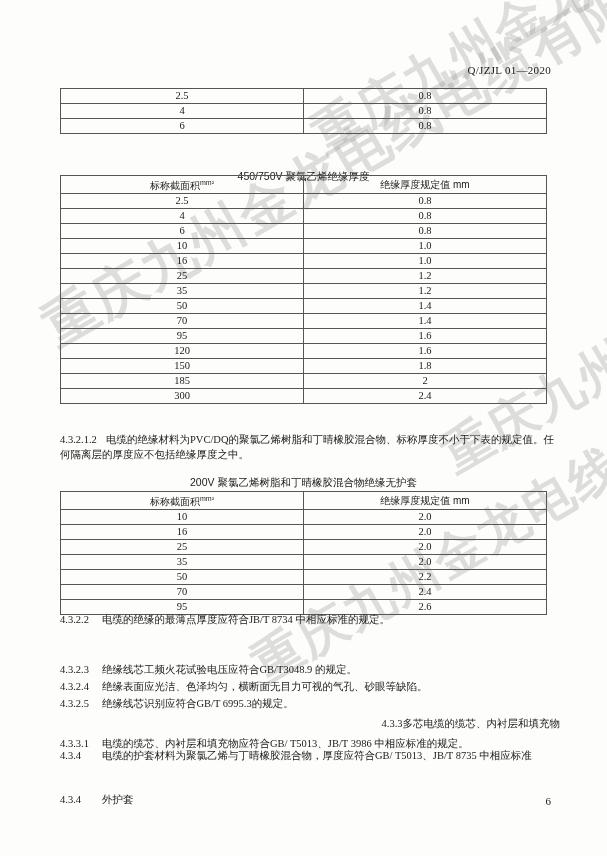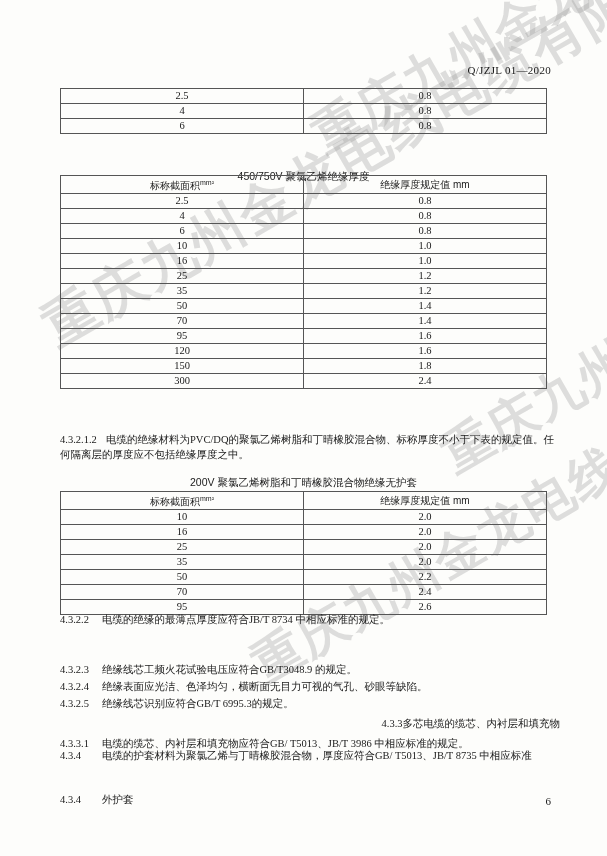--- a/index.html
+++ b/index.html
@@ -232,20 +232,24 @@
             </tr>
           <tr>
               <td>120</td>
               <td>1.6</td>
             </tr>
           <tr>
               <td>150</td>
               <td>1.8</td>
             </tr>
           <tr>
+              <td>185</td>
+              <td>2</td>
+            </tr>
+          <tr>
               <td>300</td>
               <td>2.4</td>
             </tr>
         </tbody>
       </table>
     </div>
 
     <div class="para" style="top:432px;">
       <span class="num">4.3.2.1.2</span><span>电缆的绝缘材料为PVC/DQ的聚氯乙烯树脂和丁晴橡胶混合物、标称厚度不小于下表的规定值。任何隔离层的厚度应不包括绝缘厚度之中。</span>
     </div>

